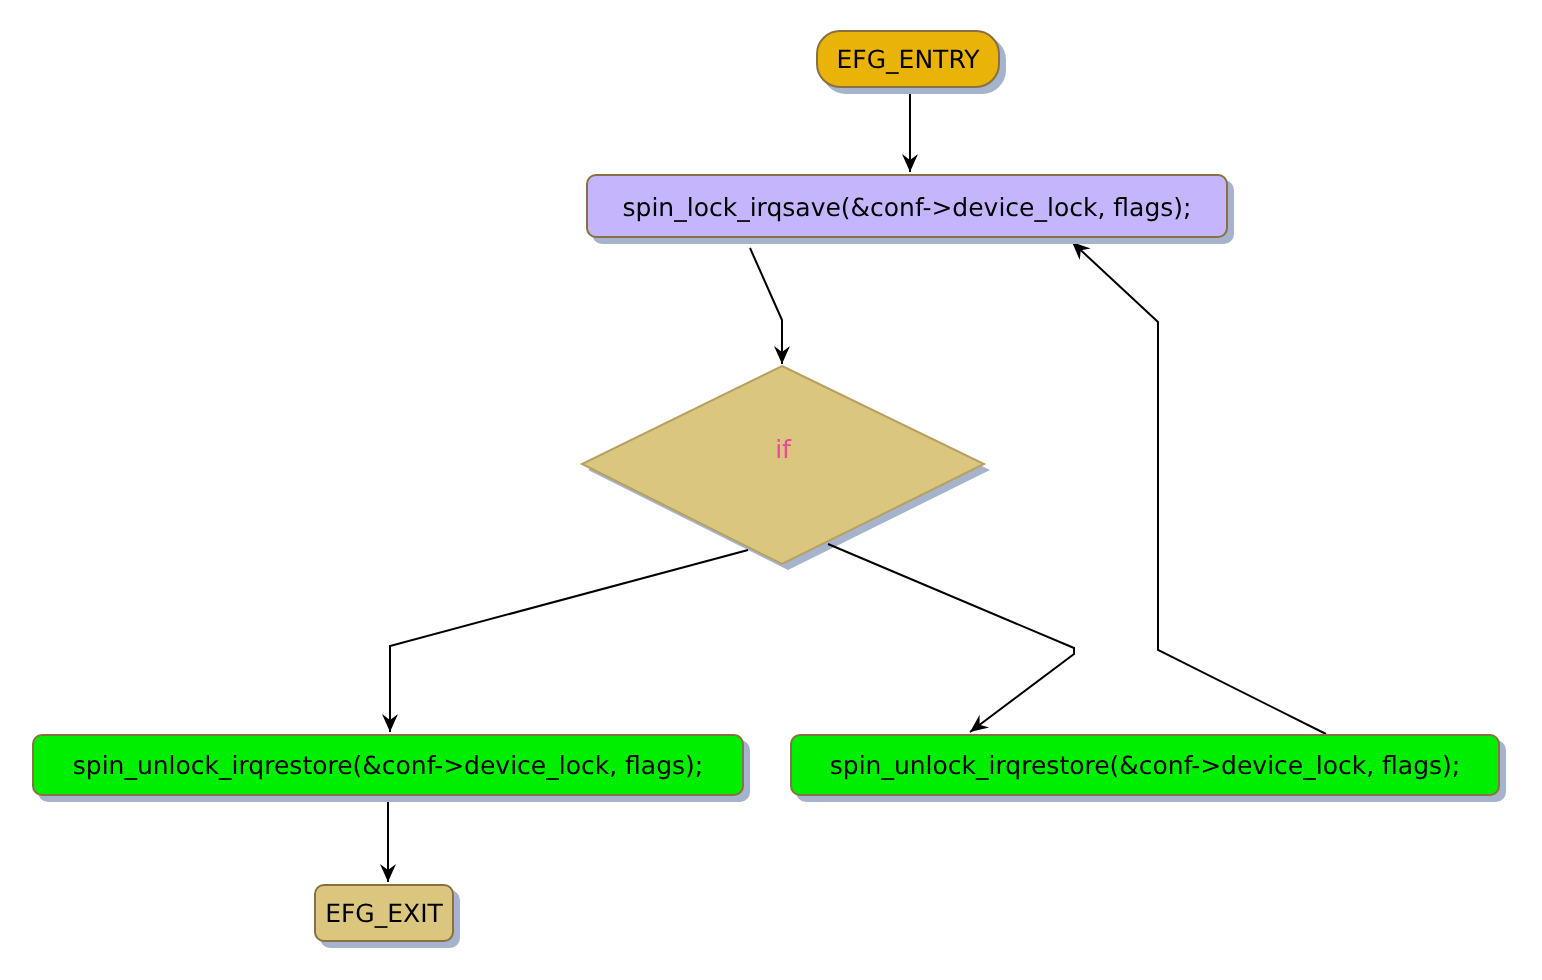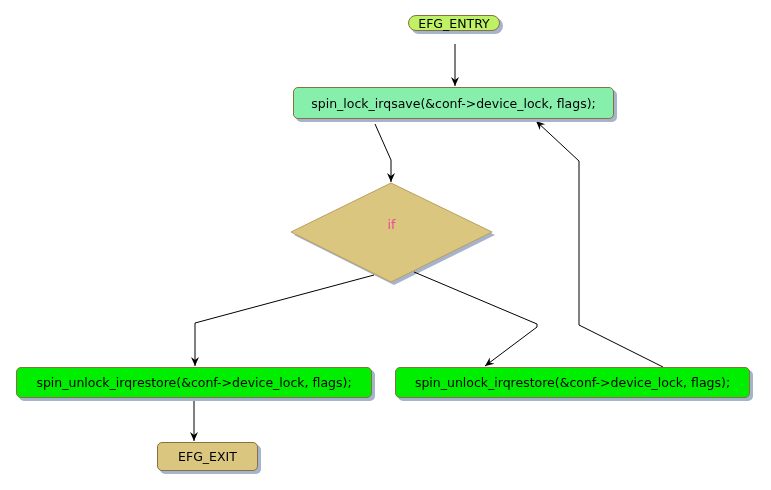--- a/index.html
+++ b/index.html
@@ -32,25 +32,25 @@
   <polygon points="391,183 492,232 391,282 291,232" fill="#dbc67f" stroke="#b8a060" stroke-width="1"></polygon>
 
   <polyline points="455,44 455,86" fill="none" stroke="#000" stroke-width="1" marker-end="url(#arrow)"></polyline>
   <polyline points="375,124 391,160 391,182" fill="none" stroke="#000" stroke-width="1" marker-end="url(#arrow)"></polyline>
   <polyline points="374,275 195,323 195,366" fill="none" stroke="#000" stroke-width="1" marker-end="url(#arrow)"></polyline>
   <polyline points="414,272 537,324 537,327 485,366" fill="none" stroke="#000" stroke-width="1" marker-end="url(#arrow)"></polyline>
   <polyline points="663,367 579,325 579,161 536,121" fill="none" stroke="#000" stroke-width="1" marker-end="url(#arrow)"></polyline>
   <polyline points="194,400 194,441" fill="none" stroke="#000" stroke-width="1" marker-end="url(#arrow)"></polyline>
 </svg>
 
-<div class="node" style="left:408px; top:15px; width:92px; height:16px; background:#bef264;border-radius:12px;">EFG_ENTRY</div>
+<div class="node" style="left:408px; top:15px; width:92px; height:29px; background:#eab308;border-radius:12px;">EFG_ENTRY</div>
 
-<div class="node" style="left:293px; top:87px; width:321px; height:32px; background:#86efac;">spin_lock_irqsave(&amp;conf-&gt;device_lock, flags);</div>
+<div class="node" style="left:293px; top:87px; width:321px; height:32px; background:#c4b5fd;">spin_lock_irqsave(&amp;conf-&gt;device_lock, flags);</div>
 
 <div class="diamond-label" style="left:291px; top:217px; width:201px;">
   <div>if</div>
 </div>
 
 <div class="node" style="left:16px; top:367px; width:356px; height:31px; background:#00ee00;">spin_unlock_irqrestore(&amp;conf-&gt;device_lock, flags);</div>
 
 <div class="node" style="left:395px; top:367px; width:355px; height:31px; background:#00ee00;">spin_unlock_irqrestore(&amp;conf-&gt;device_lock, flags);</div>
 
-<div class="node" style="left:157px; top:442px; width:101px; height:29px; background:#dbc67f;">EFG_EXIT</div>
+<div class="node" style="left:157px; top:442px; width:70px; height:29px; background:#dbc67f;">EFG_EXIT</div>
 
 </body></html>

